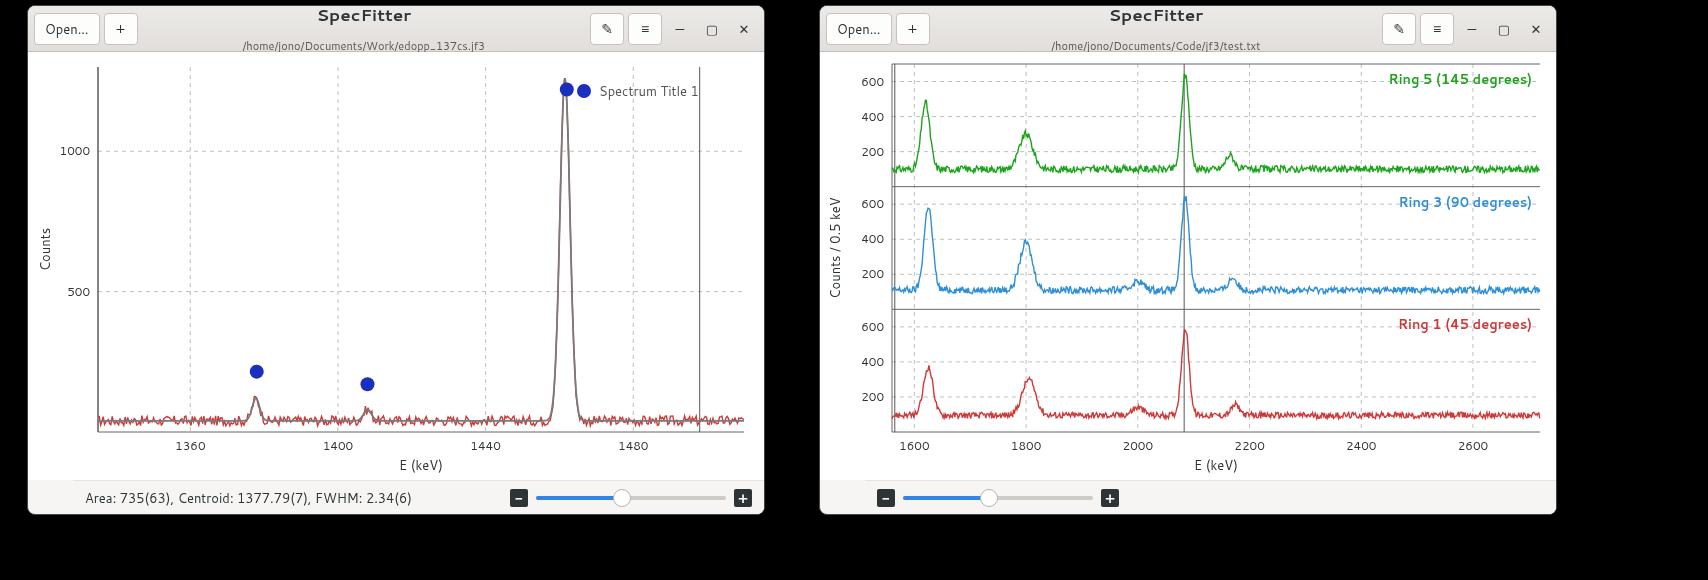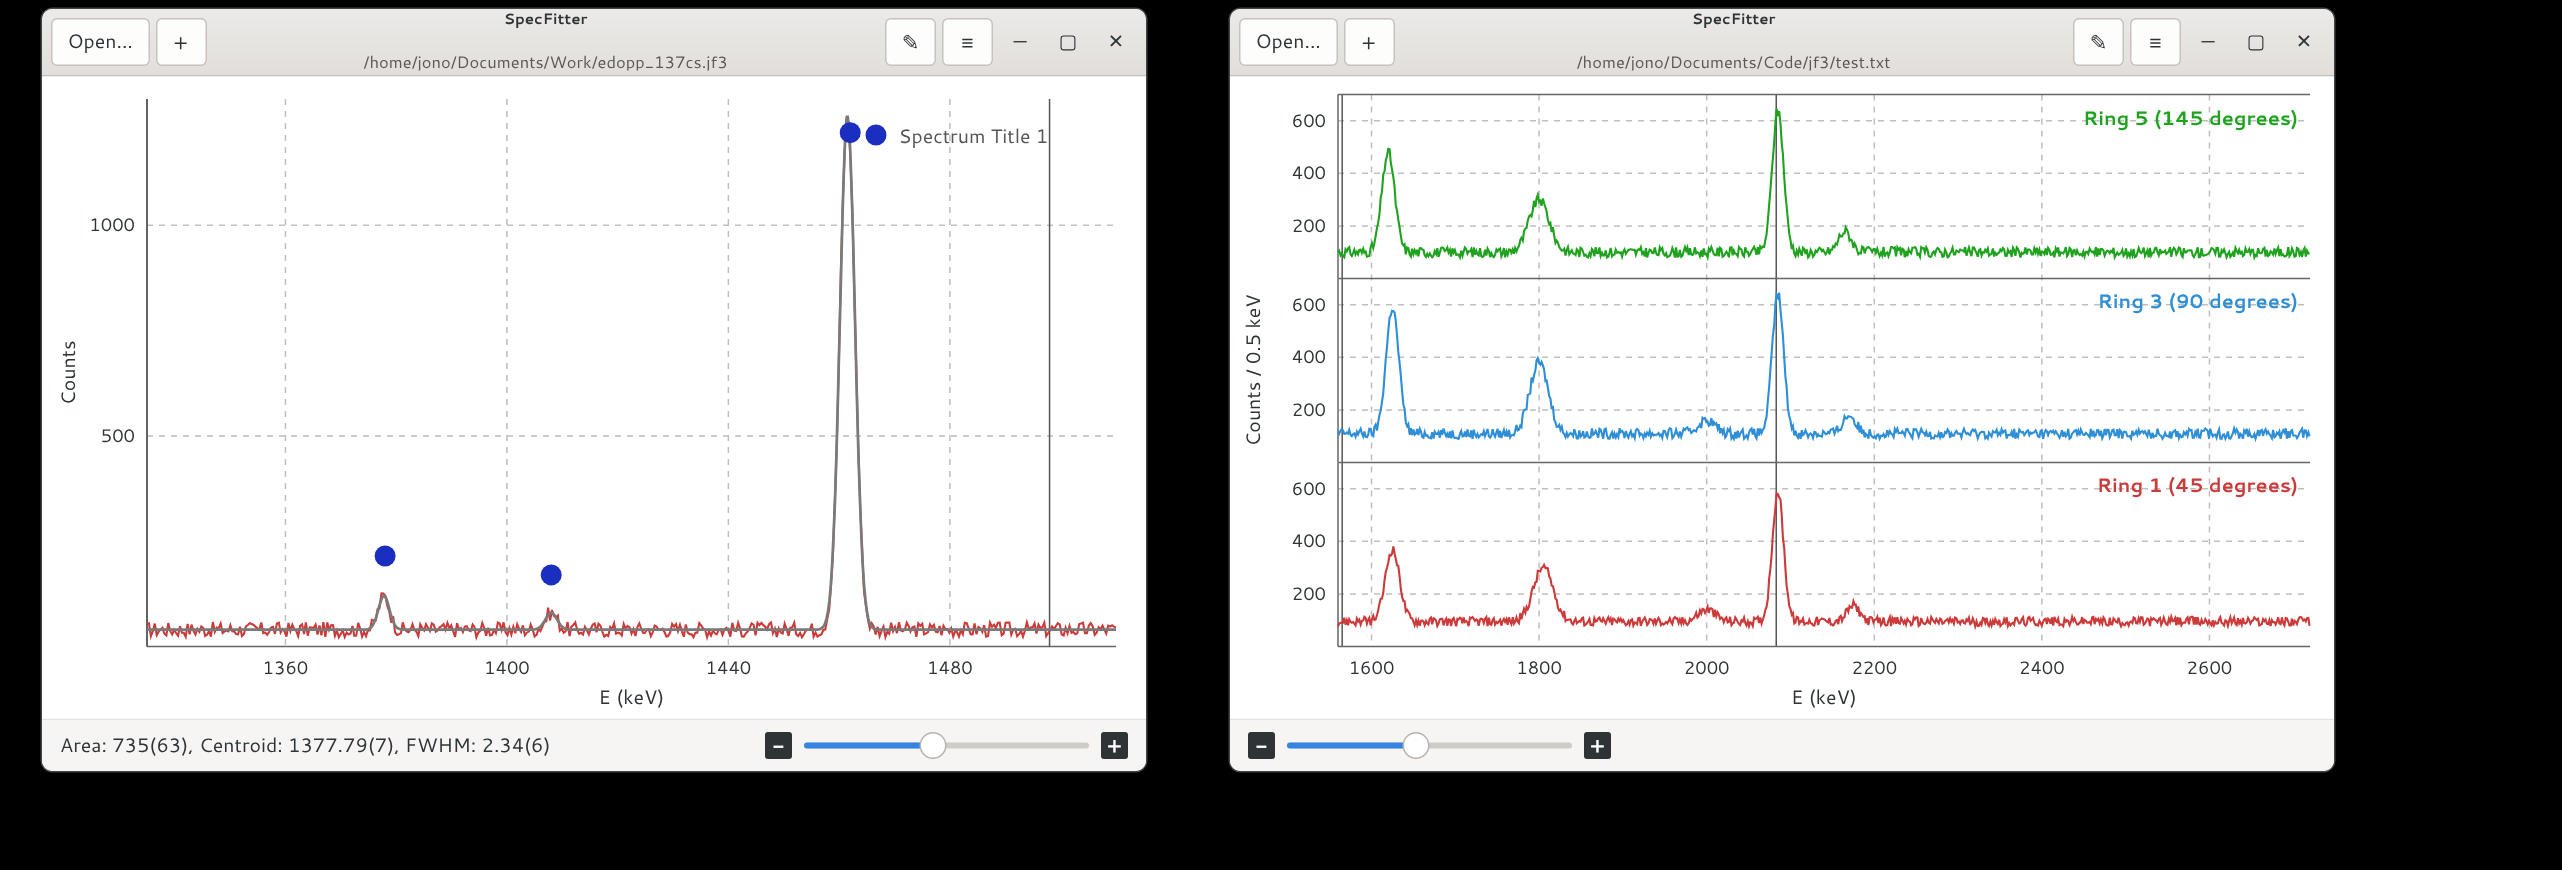--- a/index.html
+++ b/index.html
@@ -40,21 +40,21 @@
   .tb-left, .tb-right { display: flex; align-items: center; gap: 4px; }
   .tb-center {
     flex: 1;
     text-align: center;
     display: flex;
     flex-direction: column;
     justify-content: center;
     line-height: 1.1;
     min-width: 0;
   }
-  .app-title { font-weight: 700; font-size: 10px; color: #2e3436; }
+  .app-title { font-weight: 700; font-size: 17px; color: #2e3436; }
   .app-subtitle { font-size: 11px; color: #5c5955; white-space: nowrap; overflow: hidden; text-overflow: ellipsis; margin-top: 16px; }
 
   .btn {
     height: 32px;
     min-width: 32px;
     padding: 0 10px;
     background: #fdfdfc;
     border: 1px solid #c6c2be;
     border-radius: 4px;
     display: inline-flex;
@@ -82,20 +82,21 @@
   .statusbar {
     height: 36px;
     background: #f6f5f4;
     border-top: 1px solid #e6e3e0;
     display: flex;
     align-items: center;
     padding: 0 12px;
     gap: 24px;
     font-size: 13px;
     color: #2e3436;
+    margin-left: 45px;
   }
   .statusbar .status-text { flex: 1; white-space: nowrap; overflow: hidden; text-overflow: ellipsis; }
   .zoom-group { display: flex; align-items: center; gap: 8px; }
   .zoom-btn {
     width: 18px; height: 18px;
     background: #2e3436; color: #fff;
     border-radius: 2px;
     display: inline-flex; align-items: center; justify-content: center;
     font-weight: 700; font-size: 14px; line-height: 1;
     cursor: pointer;

